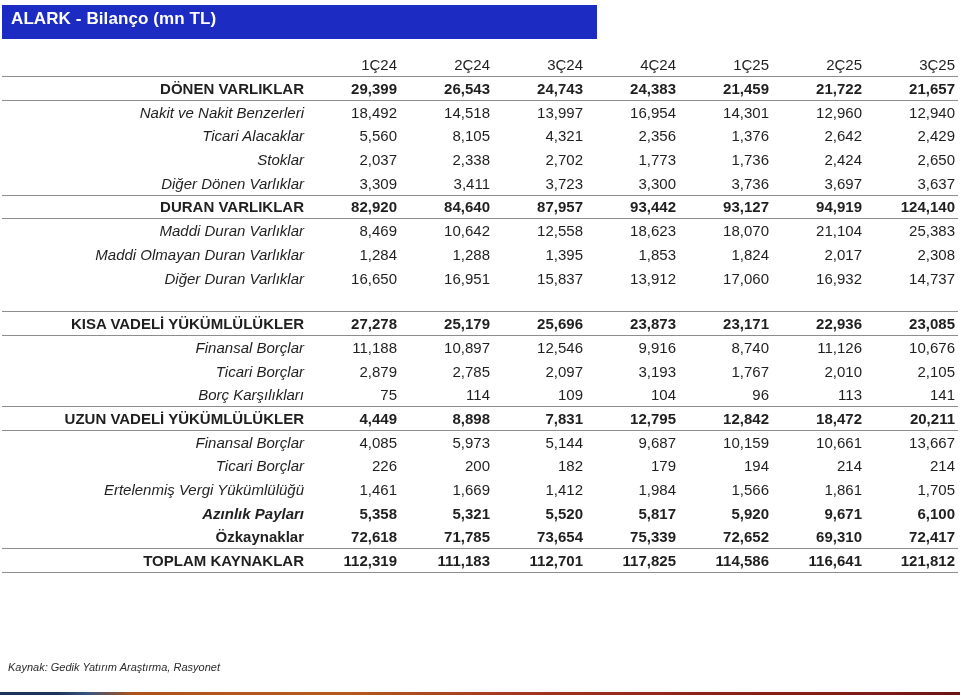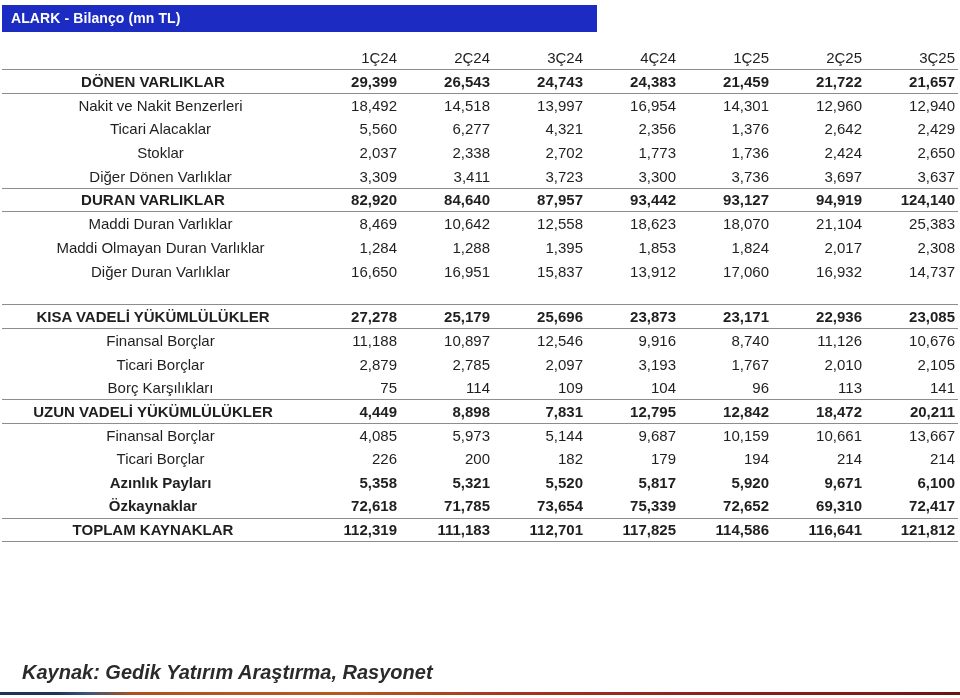--- a/index.html
+++ b/index.html
@@ -11,47 +11,46 @@
     --bar-orange:#b0511c;
     --bar-maroon:#8c1f1c;
   }
   *{box-sizing:border-box;}
   html,body{margin:0;padding:0;}
   body{
     width:960px;height:698px;position:relative;background:#ffffff;
     font-family:"Liberation Sans", sans-serif;color:var(--text);overflow:hidden;
   }
   .title-bar{
-    margin:5px 0 0 2px;width:595px;height:27px;background:var(--title-bg);
-    color:var(--title-text);font-weight:bold;font-size:14px;line-height:27px;
+    margin:5px 0 0 2px;width:595px;height:34px;background:var(--title-bg);
+    color:var(--title-text);font-weight:bold;font-size:17px;line-height:27px;
     padding-left:9px;letter-spacing:0.1px;
   }
   table.balance{
     border-collapse:collapse;table-layout:fixed;width:956px;margin:14px 0 0 2px;
   }
   table.balance th, table.balance td{
     font-size:15px;height:23.7px;padding:0 3px 0 0;white-space:nowrap;
     overflow:hidden;font-weight:400;color:var(--text);vertical-align:middle;
   }
   th.q{text-align:right;font-weight:700;}
   th.corner{text-align:left;}
   td.num{text-align:right;}
-  td.label{text-align:center;padding-left:7px;}
-  td.label.indent{padding-left:15px;}
+  td.label{text-align:right;padding-left:7px;}
+  td.label.indent{padding-left:15px;font-style:italic;}
   tr.sect td{
     font-weight:700;
     border-top:1.5px solid var(--border);
     border-bottom:1.5px solid var(--border);
   }
   tr.bold td{font-weight:700;}
   tr.spacer td{height:22px;border:none;}
   .source-note{
-    position:absolute;left:22px;top:661px;font-style:italic;font-size:20px;
+    position:absolute;left:8px;top:661px;font-style:italic;font-size:11px;
     color:#2b2b2b;
-    font-weight:bold;
   }
   .bottom-bar{
     position:absolute;left:0;bottom:3px;width:960px;height:3px;
     background:linear-gradient(to right,
       var(--bar-navy) 0%, var(--bar-navy) 6%, #35557d 9%,
       var(--bar-orange) 14%, #b85a1e 35%, #a23420 55%,
       var(--bar-maroon) 75%, #7d1a17 92%, #6b1412 100%);
   }
 </style>
 </head>
@@ -101,21 +100,21 @@
         <td class="num">14,518</td>
         <td class="num">13,997</td>
         <td class="num">16,954</td>
         <td class="num">14,301</td>
         <td class="num">12,960</td>
         <td class="num">12,940</td>
       </tr>
       <tr class="">
         <td class="label indent">Ticari Alacaklar</td>
         <td class="num">5,560</td>
-        <td class="num">6,277</td>
+        <td class="num">8,105</td>
         <td class="num">4,321</td>
         <td class="num">2,356</td>
         <td class="num">1,376</td>
         <td class="num">2,642</td>
         <td class="num">2,429</td>
       </tr>
       <tr class="">
         <td class="label indent">Stoklar</td>
         <td class="num">2,037</td>
         <td class="num">2,338</td>
@@ -240,20 +239,30 @@
       </tr>
       <tr class="">
         <td class="label indent">Ticari Borçlar</td>
         <td class="num">226</td>
         <td class="num">200</td>
         <td class="num">182</td>
         <td class="num">179</td>
         <td class="num">194</td>
         <td class="num">214</td>
         <td class="num">214</td>
+      </tr>
+      <tr class="">
+        <td class="label indent">Ertelenmiş Vergi Yükümlülüğü</td>
+        <td class="num">1,461</td>
+        <td class="num">1,669</td>
+        <td class="num">1,412</td>
+        <td class="num">1,984</td>
+        <td class="num">1,566</td>
+        <td class="num">1,861</td>
+        <td class="num">1,705</td>
       </tr>
       <tr class="bold">
         <td class="label indent">Azınlık Payları</td>
         <td class="num">5,358</td>
         <td class="num">5,321</td>
         <td class="num">5,520</td>
         <td class="num">5,817</td>
         <td class="num">5,920</td>
         <td class="num">9,671</td>
         <td class="num">6,100</td>

